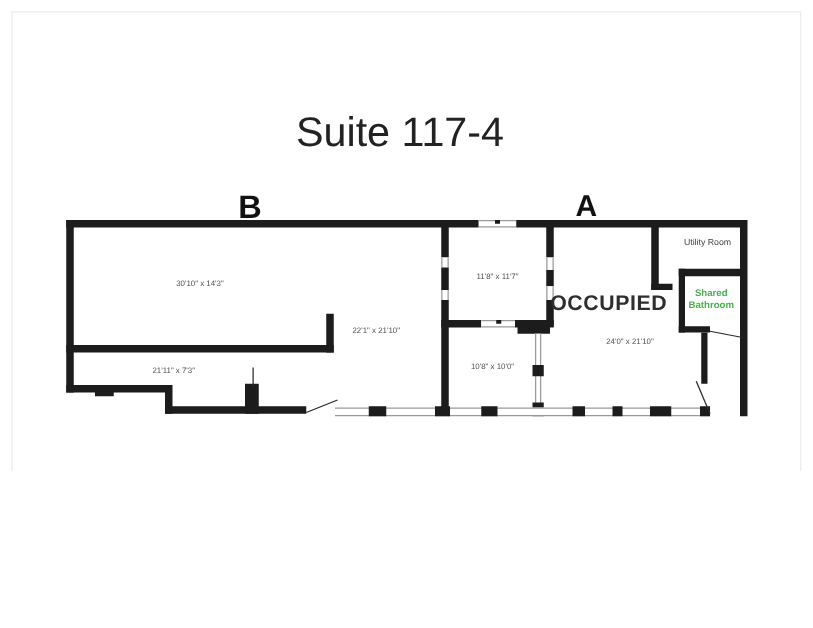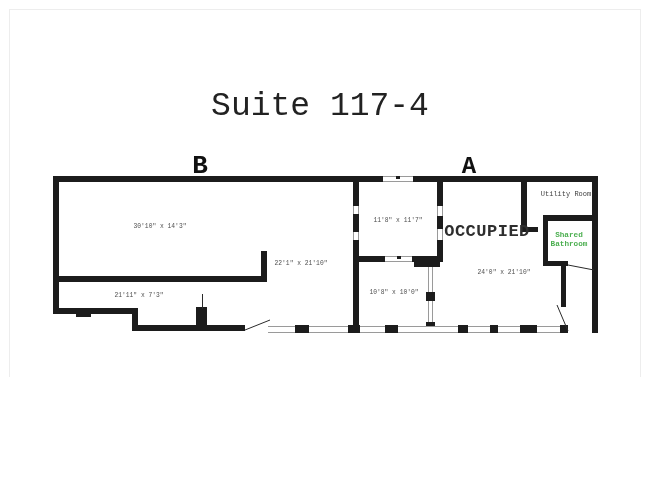--- a/index.html
+++ b/index.html
@@ -1,17 +1,17 @@
 <!DOCTYPE html>
 <html><head>
 <meta charset="utf-8">
 <style>
   html,body{margin:0;padding:0;background:#fff;}
   .canvas{position:relative;width:650px;height:377px;background:#ffffff;overflow:hidden;
-          font-family:Liberation Mono, monospace;}
+          font-family:Liberation Sans, sans-serif;}
   .frame{position:absolute;left:9px;top:9px;width:630px;height:483px;border:1px solid #ededed;}
   .wall{position:absolute;background:#1c1c1c;}
   .win-h{position:absolute;background:#ffffff;border-top:1px solid #9a9a9a;border-bottom:1px solid #9a9a9a;box-sizing:border-box;}
   .win-v{position:absolute;background:#ffffff;border-left:1px solid #9a9a9a;border-right:1px solid #9a9a9a;box-sizing:border-box;}
   .tick{position:absolute;background:#1c1c1c;}
   .label{position:absolute;transform:translate(-50%,-50%);white-space:nowrap;color:#1f1f1f;}
   .title{font-size:33px;letter-spacing:0px;color:#222;}
   .sec{font-size:26px;font-weight:700;color:#111;}
   .dim{font-size:9px;color:#4f4f4f;transform:translate(-50%,-50%) scale(0.7);}
   .occupied{font-size:17px;font-weight:700;letter-spacing:0.5px;color:#2e2e2e;}
@@ -90,17 +90,17 @@
     <line x1="568" y1="265" x2="594" y2="270" stroke="#2a2a2a" stroke-width="1"></line>
     <line x1="557" y1="305" x2="568" y2="331" stroke="#2a2a2a" stroke-width="1"></line>
     <line x1="202.5" y1="294" x2="202.5" y2="309" stroke="#2a2a2a" stroke-width="1"></line>
   </svg>
 
   <div class="label dim" style="left:160px;top:227px;">30'10" x 14'3"</div>
   <div class="label dim" style="left:139px;top:296px;">21'11" x 7'3"</div>
   <div class="label dim" style="left:301px;top:264px;">22'1" x 21'10"</div>
   <div class="label dim" style="left:398px;top:221px;">11'8" x 11'7"</div>
   <div class="label dim" style="left:394px;top:293px;">10'8" x 10'0"</div>
-  <div class="label occupied" style="left:487px;top:231px;">OCCUPIED</div>
+  <div class="label occupied" style="left:487px;top:243px;">OCCUPIED</div>
   <div class="label dim" style="left:504px;top:273px;">24'0" x 21'10"</div>
   <div class="label utility" style="left:566px;top:194px;">Utility Room</div>
   <div class="label bath" style="left:569px;top:240px;">Shared Bathroom</div>
 </div>
 
 </body></html>

